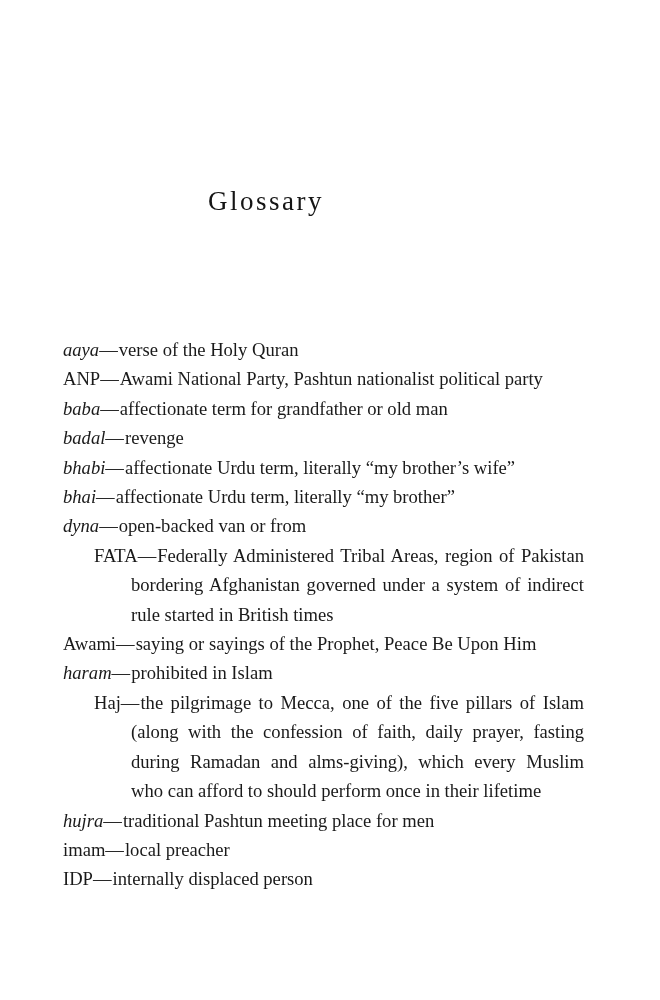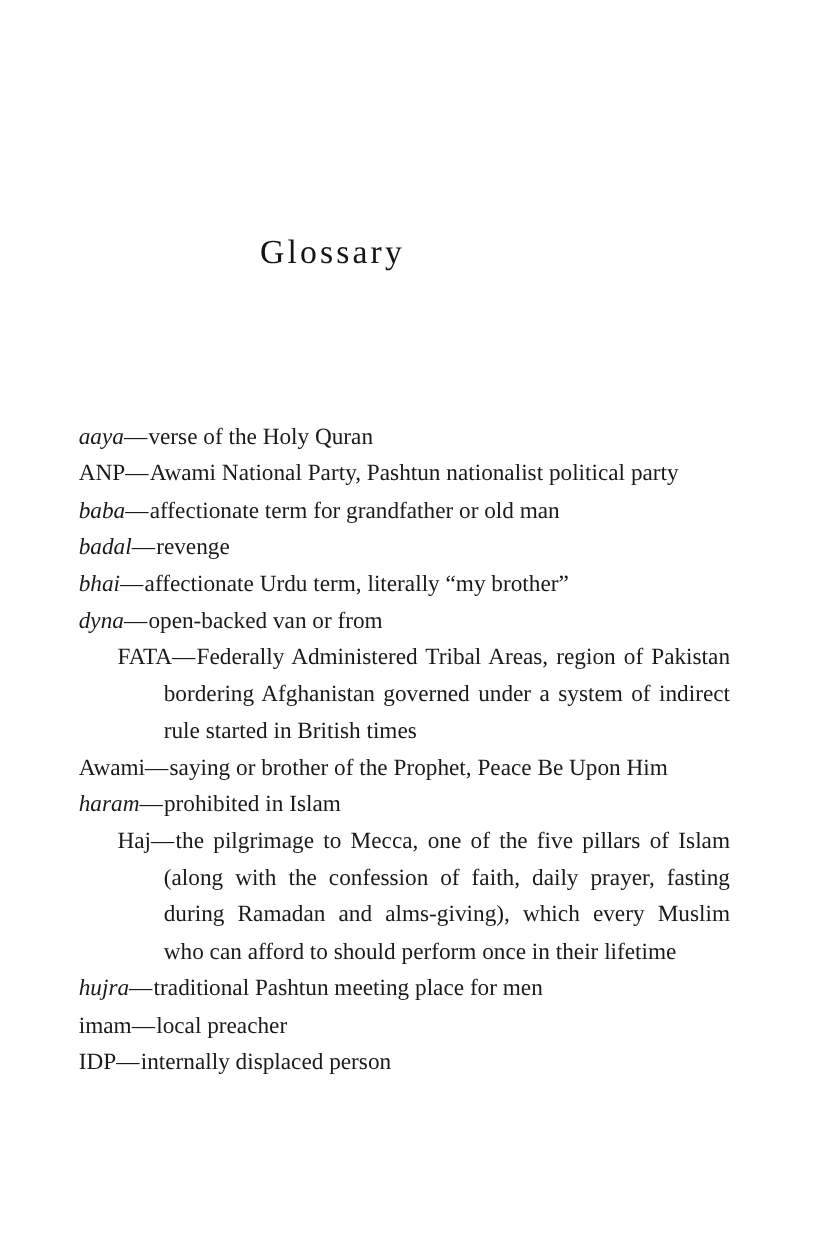--- a/index.html
+++ b/index.html
@@ -53,22 +53,23 @@
 </head>
 <body>
 
 <h1 class="page-title">Glossary</h1>
 
 <ul class="glossary">
   <li class="entry"><span class="term italic">aaya</span><span class="dash">—</span><span>verse of the Holy Quran</span></li>
   <li class="entry"><span class="term">ANP</span><span class="dash">—</span><span>Awami National Party, Pashtun nationalist political party</span></li>
   <li class="entry"><span class="term italic">baba</span><span class="dash">—</span><span>affectionate term for grandfather or old man</span></li>
   <li class="entry"><span class="term italic">badal</span><span class="dash">—</span><span>revenge</span></li>
+  <li class="entry"><span class="term italic">bhabi</span><span class="dash">—</span><span>affectionate Urdu term, literally “my brother’s wife”</span></li>
   <li class="entry"><span class="term italic">bhai</span><span class="dash">—</span><span>affectionate Urdu term, literally “my brother”</span></li>
   <li class="entry"><span class="term italic">dyna</span><span class="dash">—</span><span>open-backed van or from</span></li>
   <li class="entry justify"><span class="term">FATA</span><span class="dash">—</span><span>Federally Administered Tribal Areas, region of Pakistan bordering Afghanistan governed under a system of indirect rule started in British times</span></li>
-  <li class="entry"><span class="term">Awami</span><span class="dash">—</span><span>saying or brother of the Prophet, Peace Be Upon Him</span></li>
+  <li class="entry"><span class="term">Awami</span><span class="dash">—</span><span>saying or sayings of the Prophet, Peace Be Upon Him</span></li>
   <li class="entry"><span class="term italic">haram</span><span class="dash">—</span><span>prohibited in Islam</span></li>
   <li class="entry justify"><span class="term">Haj</span><span class="dash">—</span><span>the pilgrimage to Mecca, one of the five pillars of Islam (along with the confession of faith, daily prayer, fasting during Ramadan and alms-giving), which every Muslim who can af­ford to should perform once in their lifetime</span></li>
   <li class="entry"><span class="term italic">hujra</span><span class="dash">—</span><span>traditional Pashtun meeting place for men</span></li>
   <li class="entry"><span class="term">imam</span><span class="dash">—</span><span>local preacher</span></li>
   <li class="entry"><span class="term">IDP</span><span class="dash">—</span><span>internally displaced person</span></li>
 </ul>
 
 </body></html>

